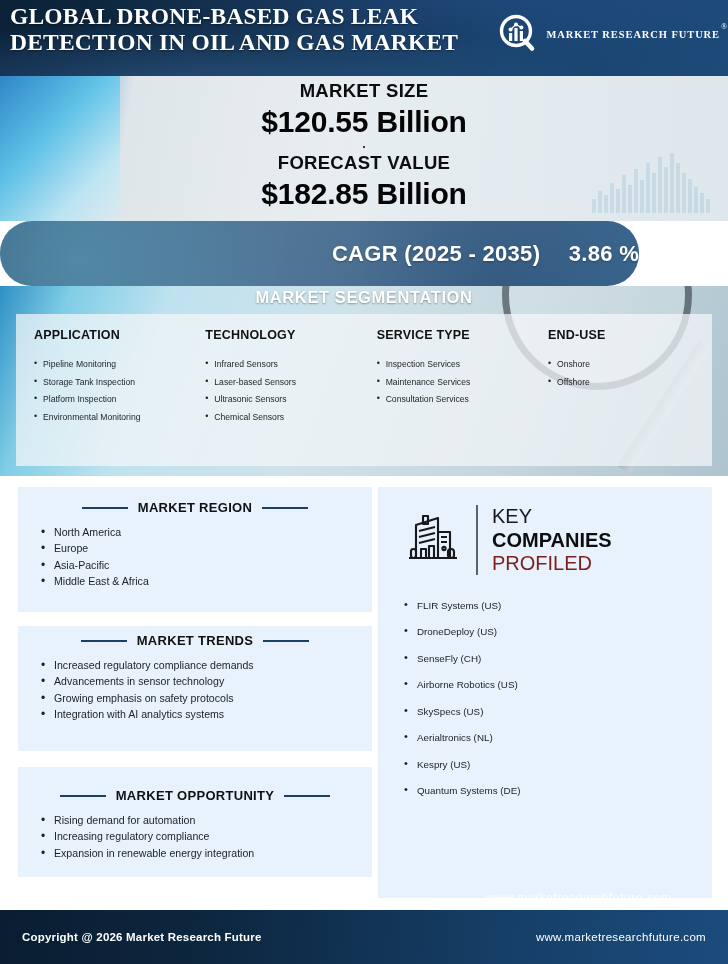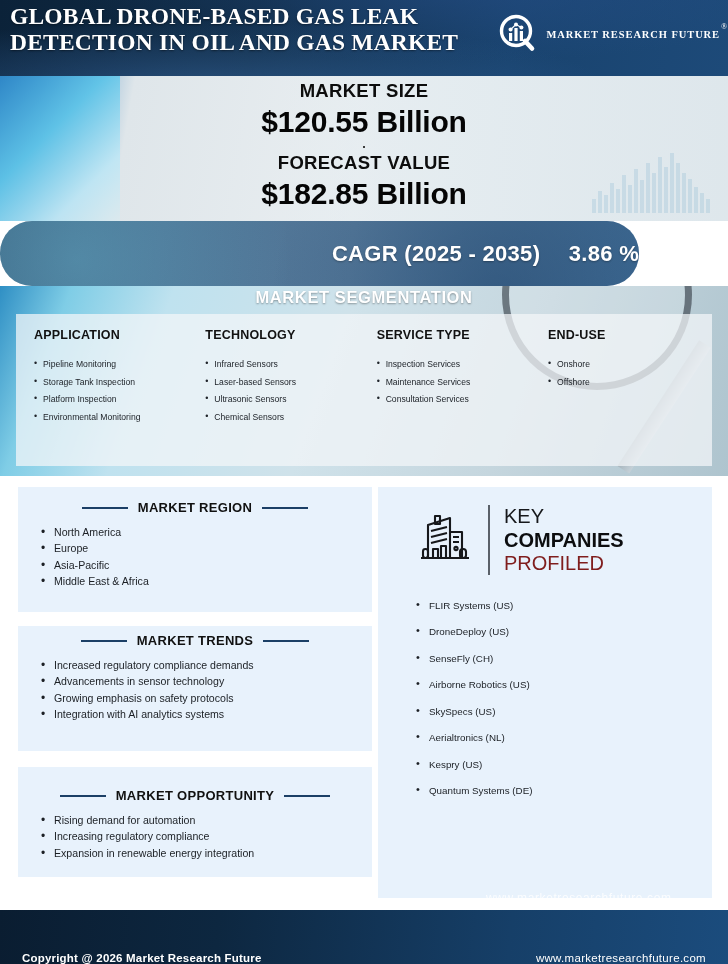--- a/index.html
+++ b/index.html
@@ -144,21 +144,21 @@
     font-size:10.6px; color:#1b1f24; line-height:1.45; position:relative;
     padding-left:14px; margin-bottom:1px;
   }
   .clist li::before{ content:"•"; position:absolute; left:1px; top:-1px; font-size:12px; }
 
   #card-region{ left:18px; top:11px; width:354px; height:125px; padding-top:13px; }
   #card-trends{ left:18px; top:150px; width:354px; height:125px; padding-top:7px; }
   #card-opportunity{ left:18px; top:291px; width:354px; height:110px; padding-top:21px; }
 
   #card-companies{
-    left:378px; top:11px; width:334px; height:411px; padding:18px 0 0 12px;
+    left:378px; top:11px; width:334px; height:411px; padding:18px 0 0 0;
   }
   .kc-head{ display:flex; align-items:center; gap:14px; padding-left:26px; }
   .kc-icon{ width:58px; height:62px; flex:0 0 58px; }
   .kc-bar{ width:2px; height:70px; background:#5a6169; }
   .kc-words{ line-height:1.18; }
   .kc-words .w1{ font-size:20px; color:#16181b; font-weight:normal; }
   .kc-words .w2{ font-size:20px; color:#0c0d0f; font-weight:bold; }
   .kc-words .w3{ font-size:20px; color:#7f1d1d; font-weight:normal; }
 
   .kc-list{ list-style:none; margin:24px 0 0 26px; }
@@ -172,21 +172,21 @@
     position:absolute; bottom:-8px; font-size:12px; font-weight:bold;
     color:rgba(255,255,255,.82); letter-spacing:.2px; white-space:nowrap; z-index:6;
   }
   #wm-copy{ left:40px; top:415px; }
   #wm-url { left:486px; top:415px; font-weight:normal; letter-spacing:.6px; }
 
   
   .footer{
     position:absolute; left:0; top:910px; width:728px; height:54px;
     background:linear-gradient(95deg,#0a1d31 0%,#0d2740 30%,#163f68 70%,#1b4c7d 100%);
-    display:flex; align-items:flex-end; justify-content:space-between;
+    display:flex; align-items:center; justify-content:space-between;
     padding:0 22px; color:#fff;
   }
   .footer-copy{ font-size:11.5px; font-weight:bold; letter-spacing:.2px; }
   .footer-url{ font-size:11.5px; letter-spacing:.3px; }
 </style>
 </head>
 <body>
 
 <div class="page">
 

